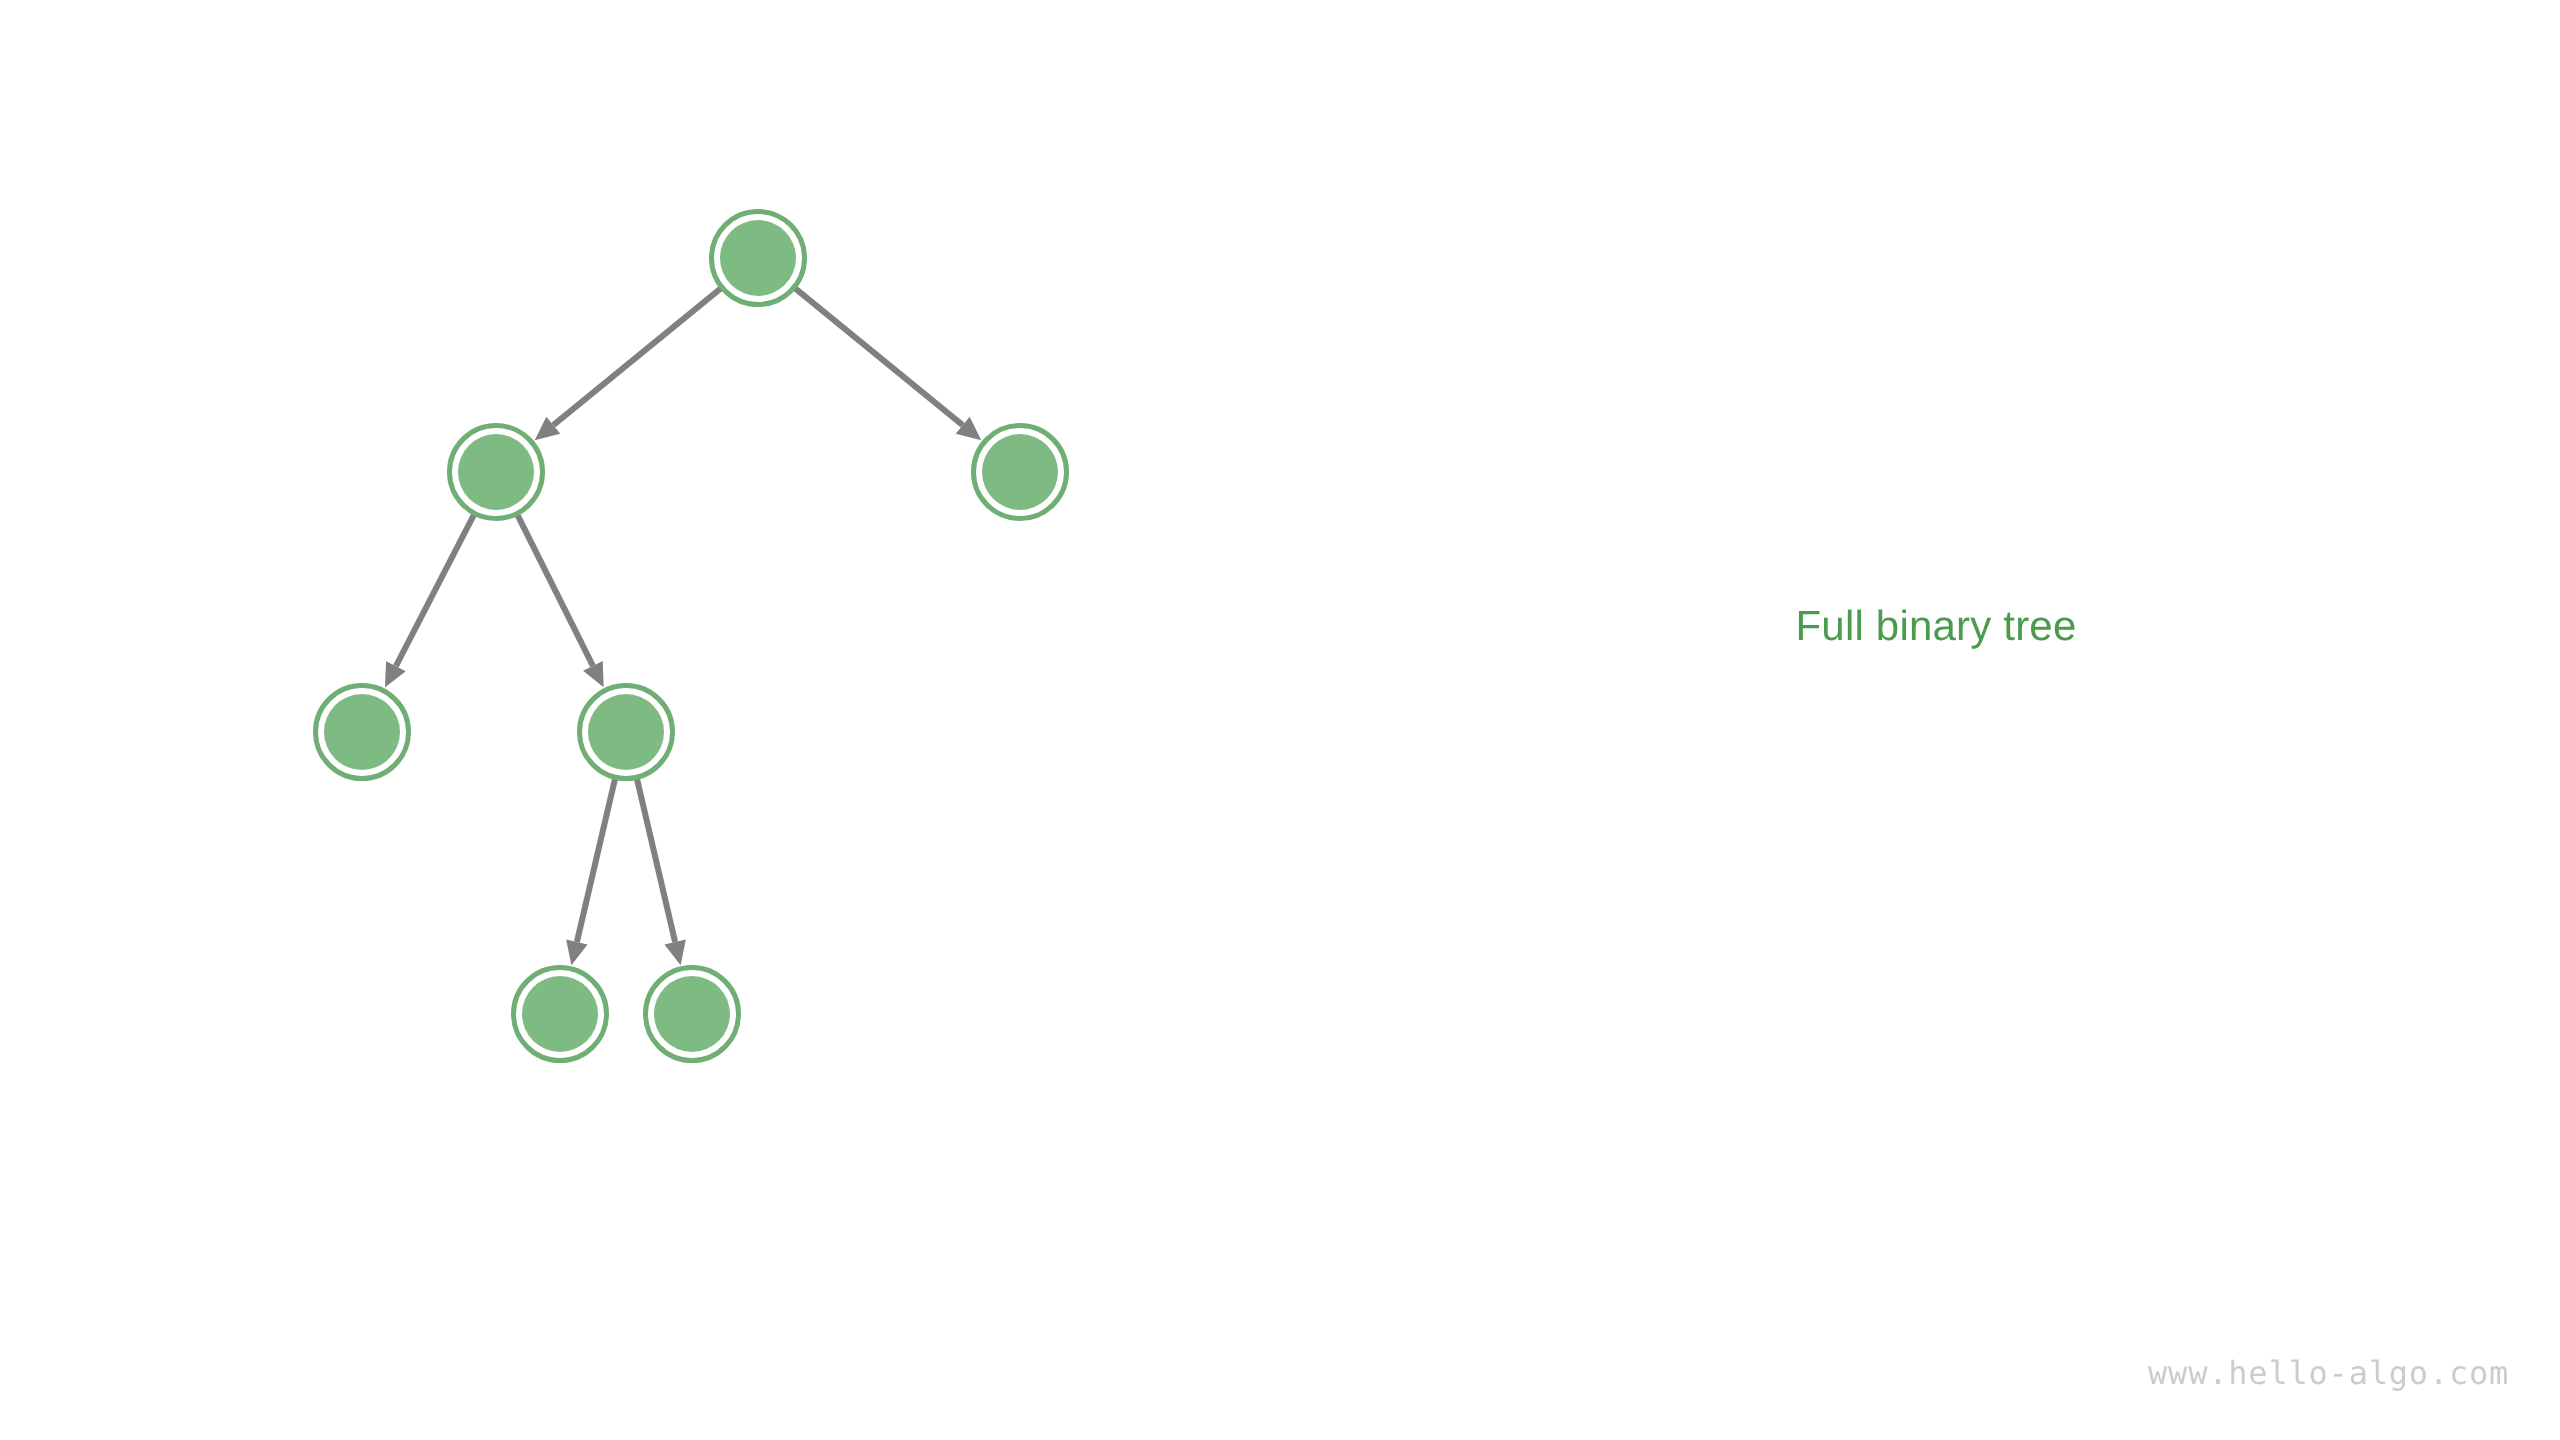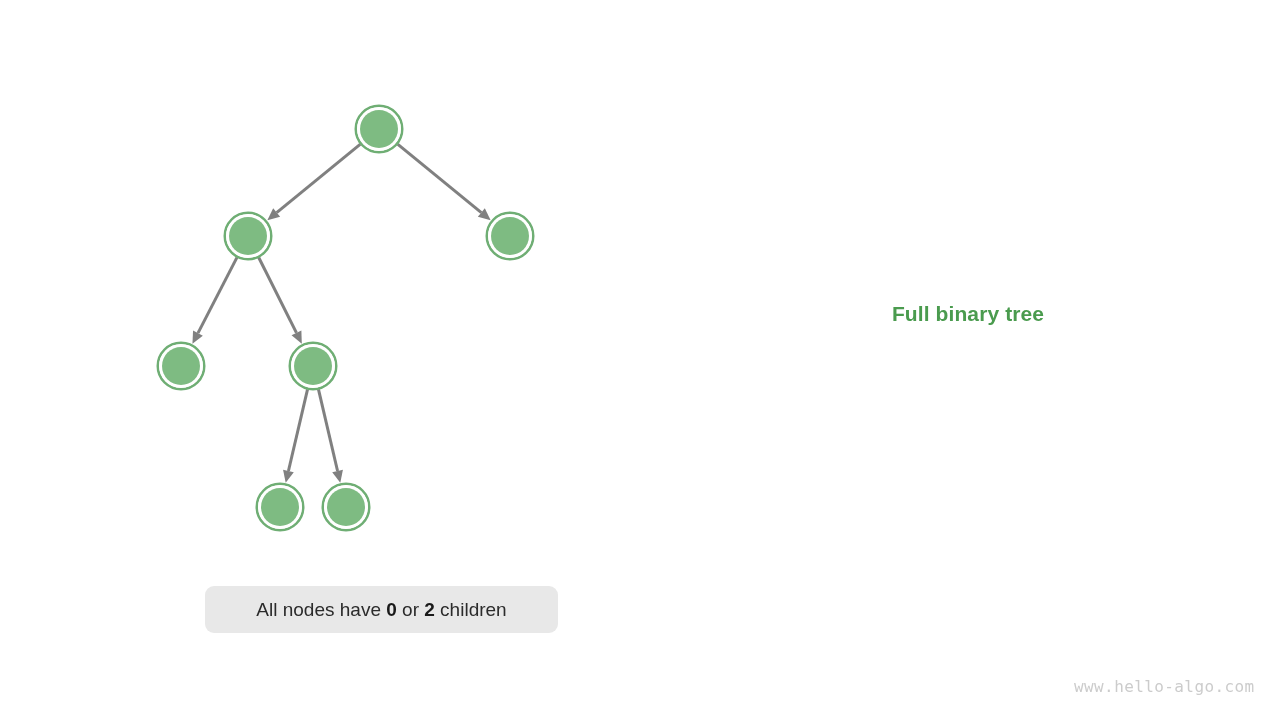--- a/index.html
+++ b/index.html
@@ -28,21 +28,21 @@
     width: 1280px;
     height: 720px;
   }
   .diagram-title {
     position: absolute;
     left: 768px;
     top: 302px;
     width: 400px;
     text-align: center;
     font-size: 21px;
-    font-weight: bold;
+    font-weight: normal;
     color: #4a9b4e;
     letter-spacing: 0.1px;
     white-space: nowrap;
   }
   .caption-box {
     position: absolute;
     left: 205px;
     top: 586px;
     width: 353px;
     height: 47px;
@@ -126,21 +126,16 @@
         <g>
           <circle cx="346" cy="507" r="23.25" fill="none" stroke="#6fae74" stroke-width="2.5"></circle>
           <circle cx="346" cy="507" r="20.5" fill="none" stroke="#ffffff" stroke-width="2.5"></circle>
           <circle cx="346" cy="507" r="19" fill="#7ebb82"></circle>
         </g>
       </g>
   </svg>
 
   <div class="diagram-title">Full binary tree</div>
 
-  <div class="caption-box">
-    <div class="caption-text">
-      <span>All nodes have </span><b>0</b><span> or </span><b>2</b><span> children</span>
-    </div>
-  </div>
 
   <div class="watermark">www.hello-algo.com</div>
 
 </div>
 
 </body></html>

